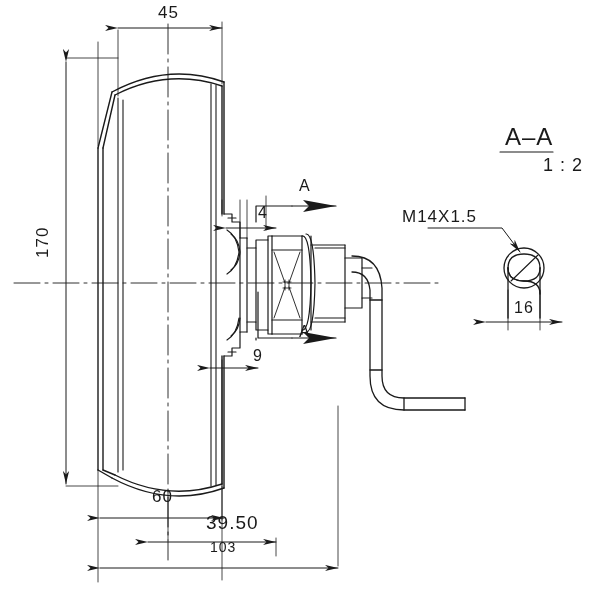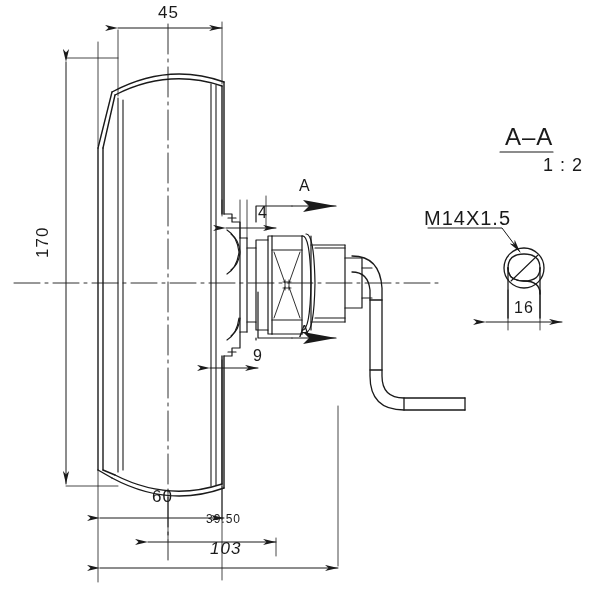--- a/index.html
+++ b/index.html
@@ -225,29 +225,29 @@
 <div class="lbl" style="left:158px;top:4px;font-size:17px;">45</div>
 
 <div class="lbl" style="left:34px;top:258px;font-size:17px;transform:rotate(-90deg);transform-origin:left top;">170</div>
 
 <div class="lbl" style="left:258px;top:205px;font-size:16px;">4</div>
 
 <div class="lbl" style="left:253px;top:348px;font-size:16px;">9</div>
 
 <div class="lbl" style="left:152px;top:488px;font-size:17px;">60</div>
 
-<div class="lbl" style="left:206px;top:513px;font-size:12px;">39.50</div>
-
-<div class="lbl" style="left:210px;top:540px;font-size:17px;font-style:italic;">103</div>
+<div class="lbl" style="left:206px;top:513px;font-size:19px;">39.50</div>
+
+<div class="lbl" style="left:210px;top:540px;font-size:14px;">103</div>
 
 <div class="lbl" style="left:299px;top:178px;font-size:16px;">A</div>
 
 <div class="lbl" style="left:299px;top:324px;font-size:16px;">A</div>
 
 <div class="lbl" style="left:505px;top:125px;font-size:24px;">A–A</div>
 
 <div class="lbl" style="left:503px;top:156px;font-size:18px;margin-left:40px;">1 : 2</div>
 
-<div class="lbl" style="left:424px;top:208px;font-size:20px;">M14X1.5</div>
+<div class="lbl" style="left:402px;top:208px;font-size:17px;">M14X1.5</div>
 
 <div class="lbl" style="left:514px;top:300px;font-size:16px;">16</div>
 
 </div>
 
 </body></html>

